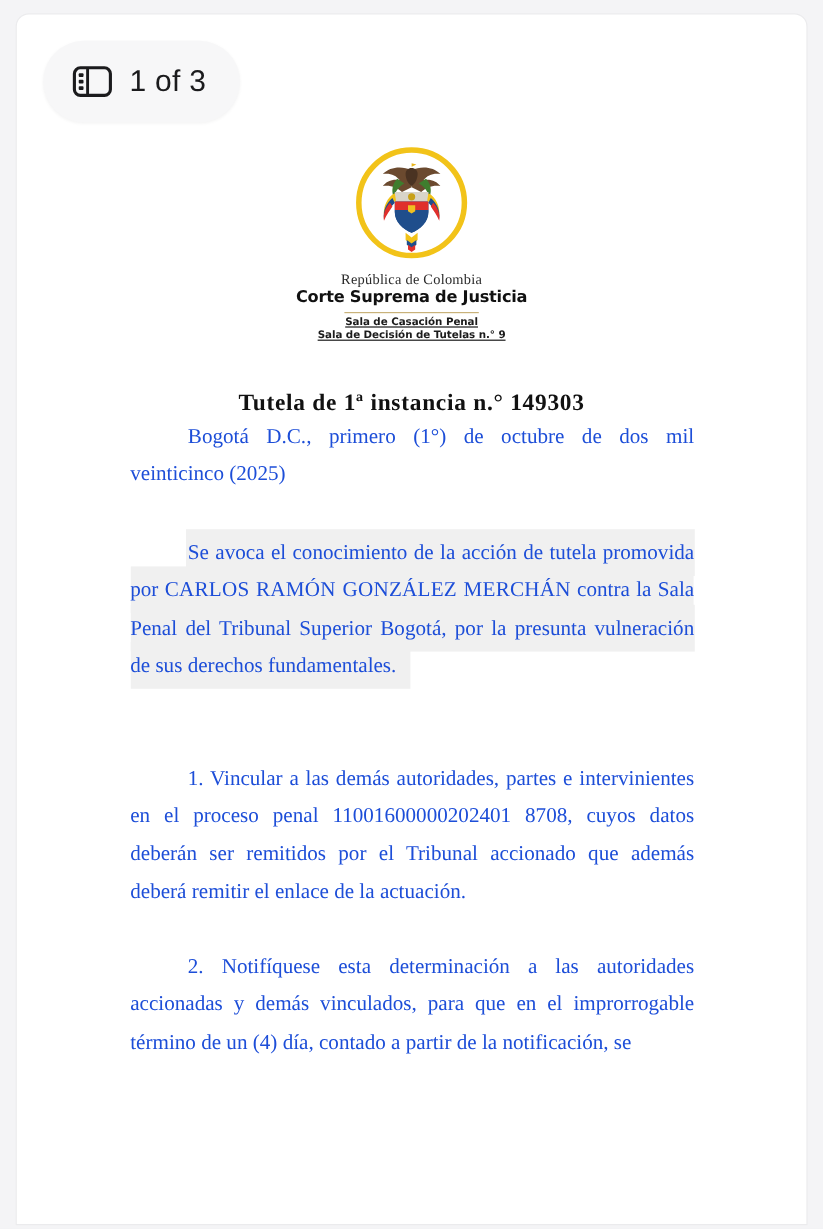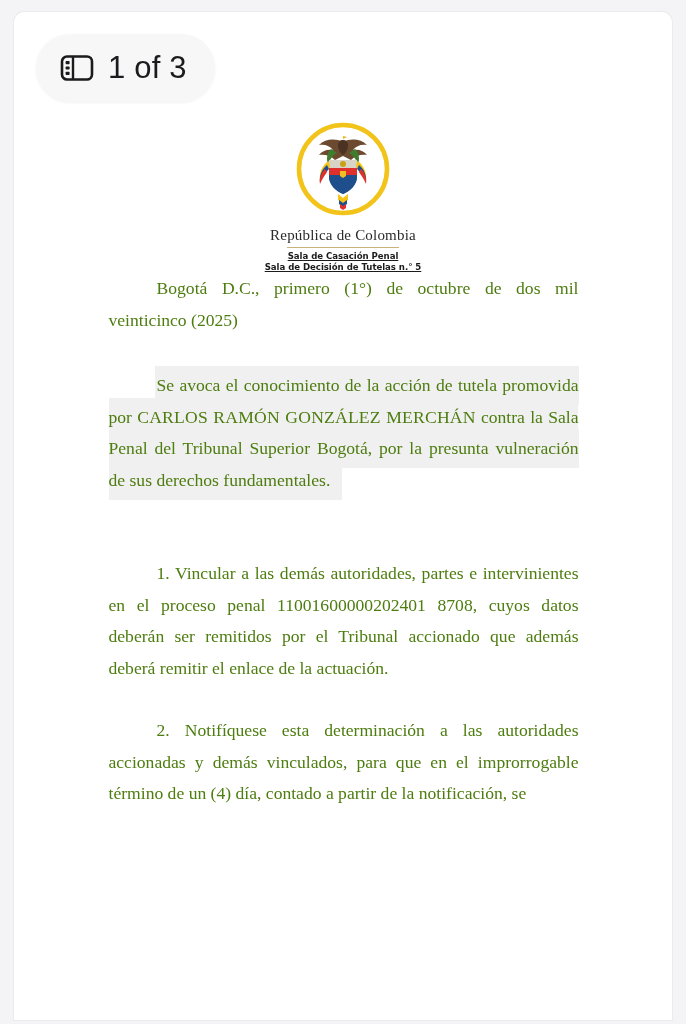--- a/index.html
+++ b/index.html
@@ -46,21 +46,21 @@
     align-items: center;
     gap: 14px;
     padding: 0 28px 0 24px;
     background: #f7f7f8;
     border-radius: 34px;
     box-shadow: 0 1px 3px rgba(0,0,0,0.05);
     z-index: 20;
     font-family: "Liberation Sans", sans-serif;
   }
   #page-pill .pill-label {
-    font-size: 31px;
+    font-size: 25px;
     color: #1b1b1d;
     letter-spacing: 0.2px;
     white-space: nowrap;
   }
   .panel-icon { display: block; }
 
   
   .doc-head {
     padding-top: 108px;
     text-align: center;
@@ -71,21 +71,21 @@
     margin: 0 auto;
     position: relative;
   }
   .crest-svg { display: block; }
 
   .org-lines {
     margin-top: 9px;
     line-height: 1.12;
   }
   .org-country {
-    font-size: 15px;
+    font-size: 12px;
     color: #2a2a2a;
     letter-spacing: 0.2px;
   }
   .org-court {
     font-family: "DejaVu Sans", sans-serif;
     font-size: 13.5px;
     font-weight: bold;
     color: #111;
     letter-spacing: -0.2px;
     margin-top: 1px;
@@ -115,21 +115,21 @@
     font-size: 19.5px;
     letter-spacing: 0.6px;
     color: #111;
   }
 
   
   .doc-body {
     margin: 0 auto;
     width: 470px;
     padding-left: 1px;
-    color: #4d7c0f;
+    color: #1d4ed8;
     font-size: 17.6px;
     line-height: 31.5px;
     text-align: justify;
   }
   .doc-body p {
     margin: 0;
     text-indent: 48px;
   }
   .gap-sm { height: 31px; }
   .gap-md { height: 34px; }
@@ -189,26 +189,28 @@
           <path d="M67 49 C71 53 73 59 72 64 C70 59 67 55 65 52 Z" fill="#e0302c"></path>
 
           <path d="M44 74 L49 78 L54 74 L54 80 L49 84 L44 80 Z" fill="#f2c318"></path>
           <path d="M45 80 L49 83 L53 80 L53 84 L49 87 L45 84 Z" fill="#1f4e8c"></path>
           <path d="M46 84 L49 86 L52 84 L52 88 L49 90 L46 88 Z" fill="#e0302c"></path>
         </svg>
       </div>
 
       <div class="org-lines">
         <div class="org-country">República de Colombia</div>
+        <div class="org-court">Corte Suprema de Justicia</div>
         <div class="org-rule"></div>
         <div class="org-sub">Sala de Casación Penal</div>
-        <div class="org-sub">Sala de Decisión de Tutelas n.° 5</div>
+        <div class="org-sub">Sala de Decisión de Tutelas n.° 9</div>
       </div>
     </div>
 
+    <div class="doc-title">Tutela de 1ª instancia n.° 149303</div>
 
     <div class="doc-body">
 
       <p class="para-date">Bogotá D.C., primero (1°) de octubre de dos mil veinticinco (2025)</p>
 
       <div class="gap-md"></div>
 
       <p><span class="hl-block"><span>Se avoca el conocimiento de la acción de tutela promovida por </span><span class="caps">CARLOS RAMÓN GONZÁLEZ MERCHÁN</span><span> contra la Sala Penal del Tribunal Superior Bogotá, por la presunta vulneración de sus derechos fundamentales.</span></span></p>
 
       <div class="gap-sm"></div>

